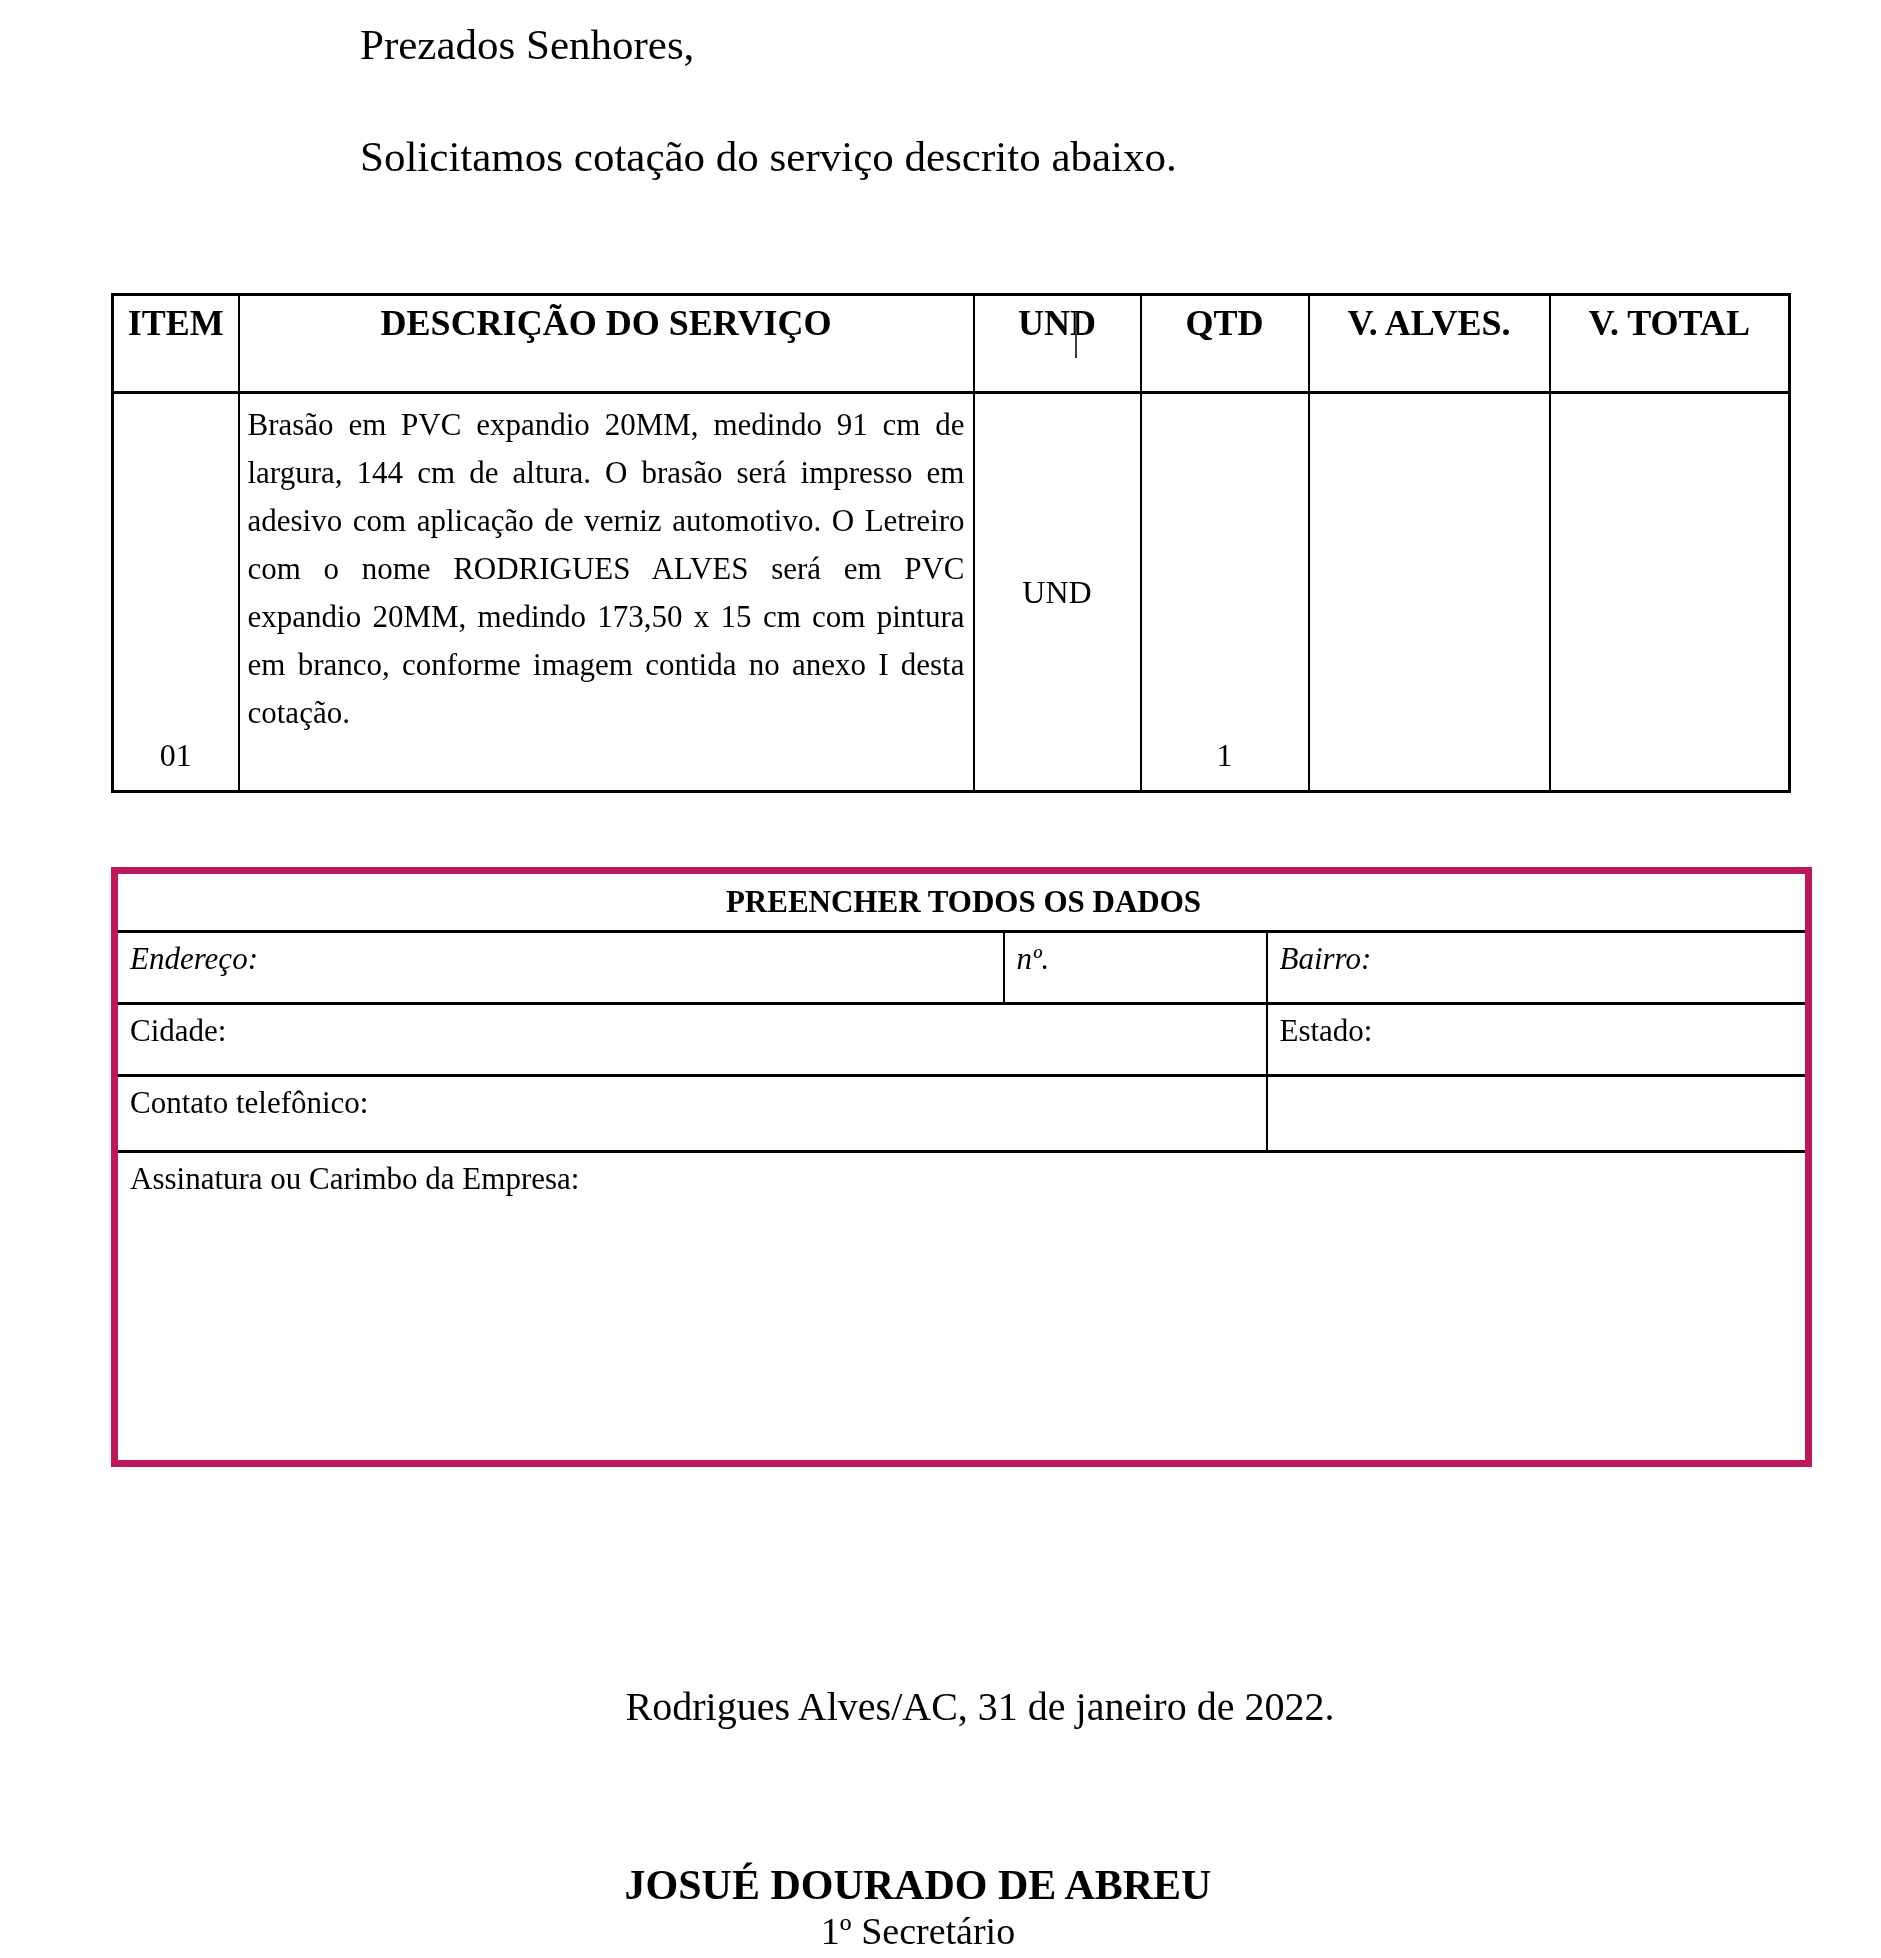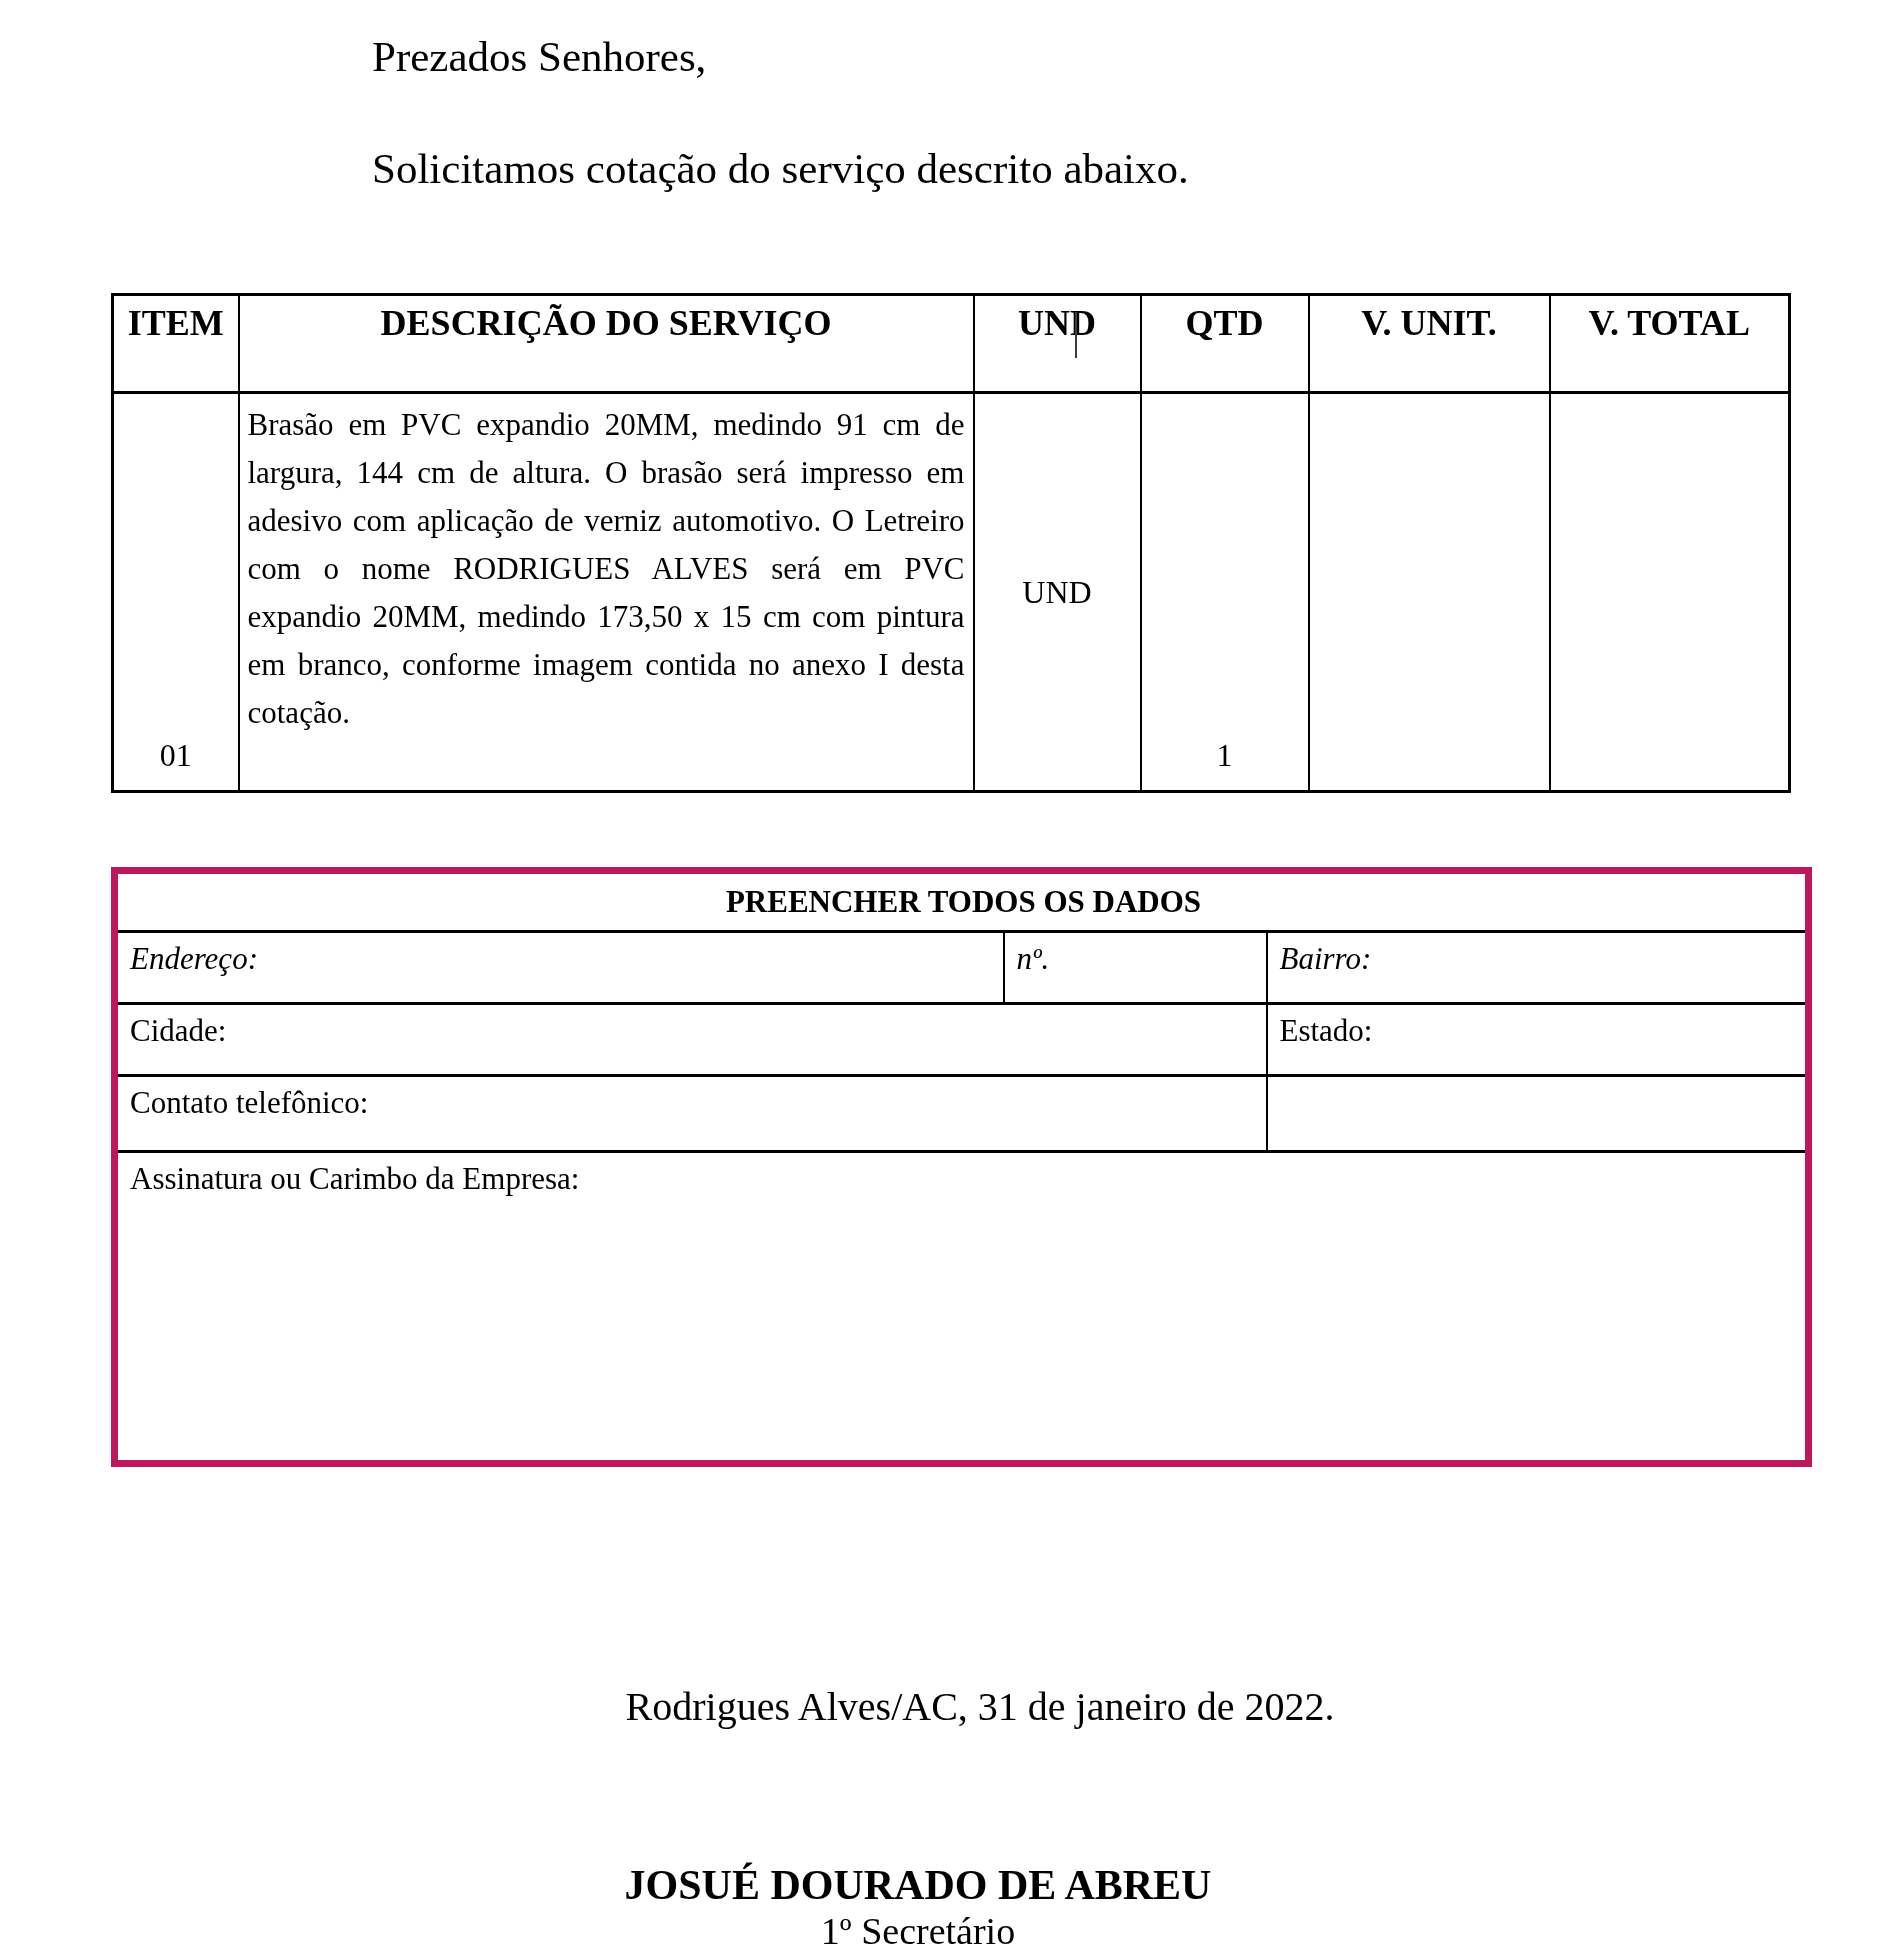--- a/index.html
+++ b/index.html
@@ -4,21 +4,21 @@
 <style>
   html, body { margin: 0; padding: 0; }
   body {
     width: 1881px; height: 1958px;
     background: #ffffff;
     font-family: "Liberation Serif", "DejaVu Serif", serif;
     color: #000000;
   }
   .page { position: relative; width: 1881px; height: 1958px; background: #ffffff; overflow: hidden; }
 
-  .para { position: absolute; margin: 12px; font-size: 43px; line-height: 1.15; white-space: nowrap; }
+  .para { position: absolute; margin: 0; font-size: 43px; line-height: 1.15; white-space: nowrap; }
   .greeting { left: 360px; top: 20px; }
   .intro    { left: 360px; top: 132px; }
 
   
   table { border-collapse: collapse; table-layout: fixed; }
   td, th {
     border: 2px solid #000;
     border-top-width: 3px; border-bottom-width: 3px;
     overflow: hidden;
   }
@@ -77,21 +77,21 @@
       <col style="width:168px">
         <col style="width:241px">
         <col style="width:240px">
     </colgroup>
     <thead>
       <tr>
         <th>ITEM</th>
         <th>DESCRIÇÃO DO SERVIÇO</th>
         <th>UND</th>
         <th>QTD</th>
-        <th>V. UNIT.</th>
+        <th>V. ALVES.</th>
         <th>V. TOTAL</th>
       </tr>
     </thead>
     <tbody>
       <tr>
         <td class="cell-item">01</td>
         <td class="cell-desc">Brasão em PVC expandio 20MM, medindo 91 cm de largura, 144 cm de altura. O brasão será impresso em adesivo com aplicação de verniz automotivo. O Letreiro com o nome RODRIGUES ALVES será em PVC expandio 20MM, medindo 173,50 x 15 cm com pintura em branco, conforme imagem contida no anexo I desta cotação.</td>
         <td class="cell-und">UND</td>
         <td class="cell-qtd">1</td>
         <td class="cell-vunit"></td>

